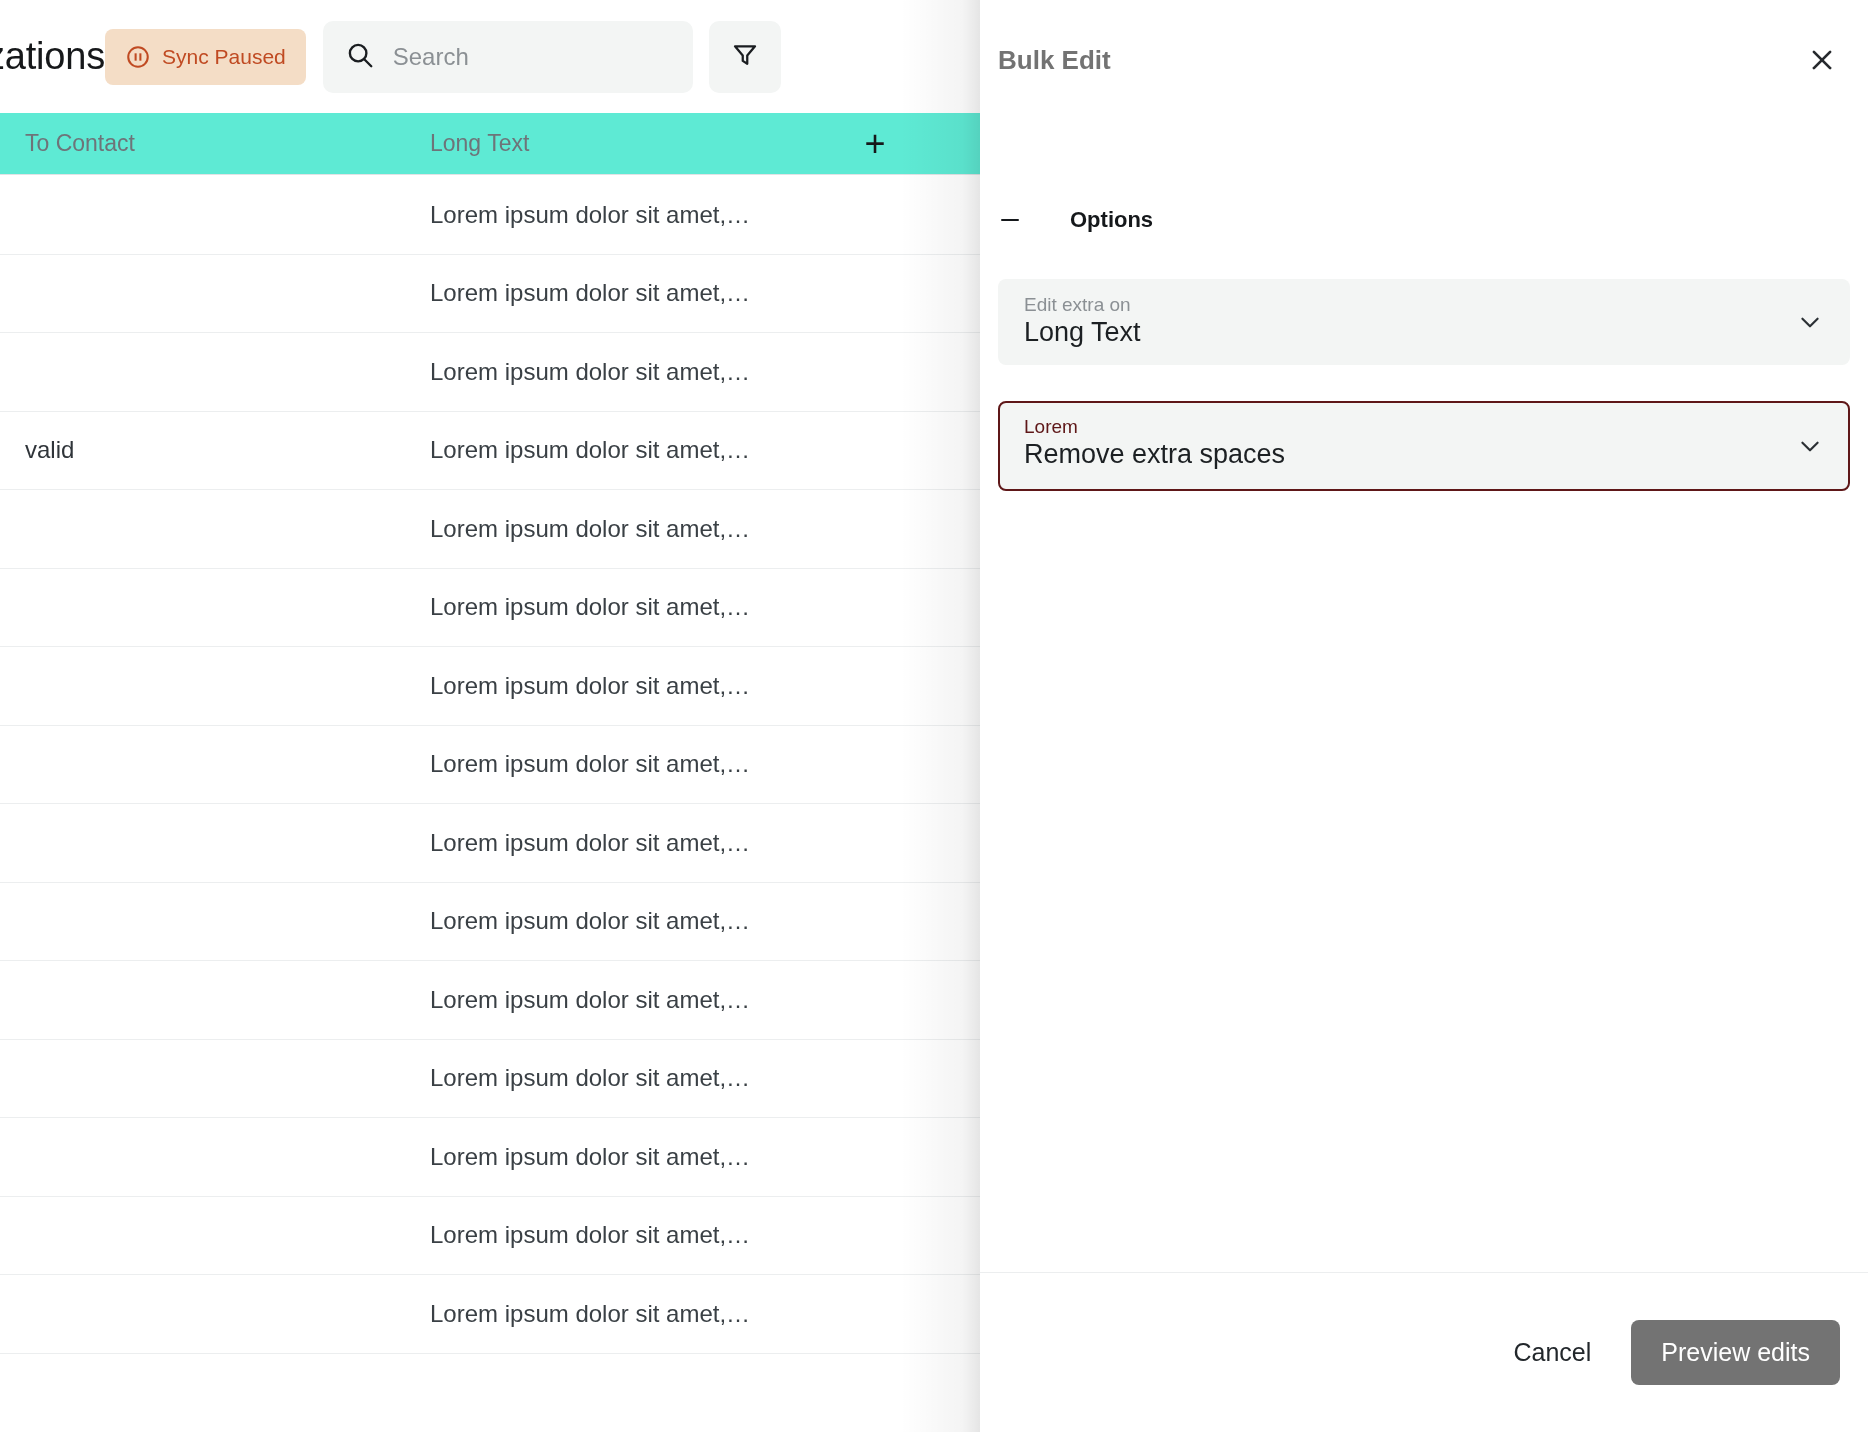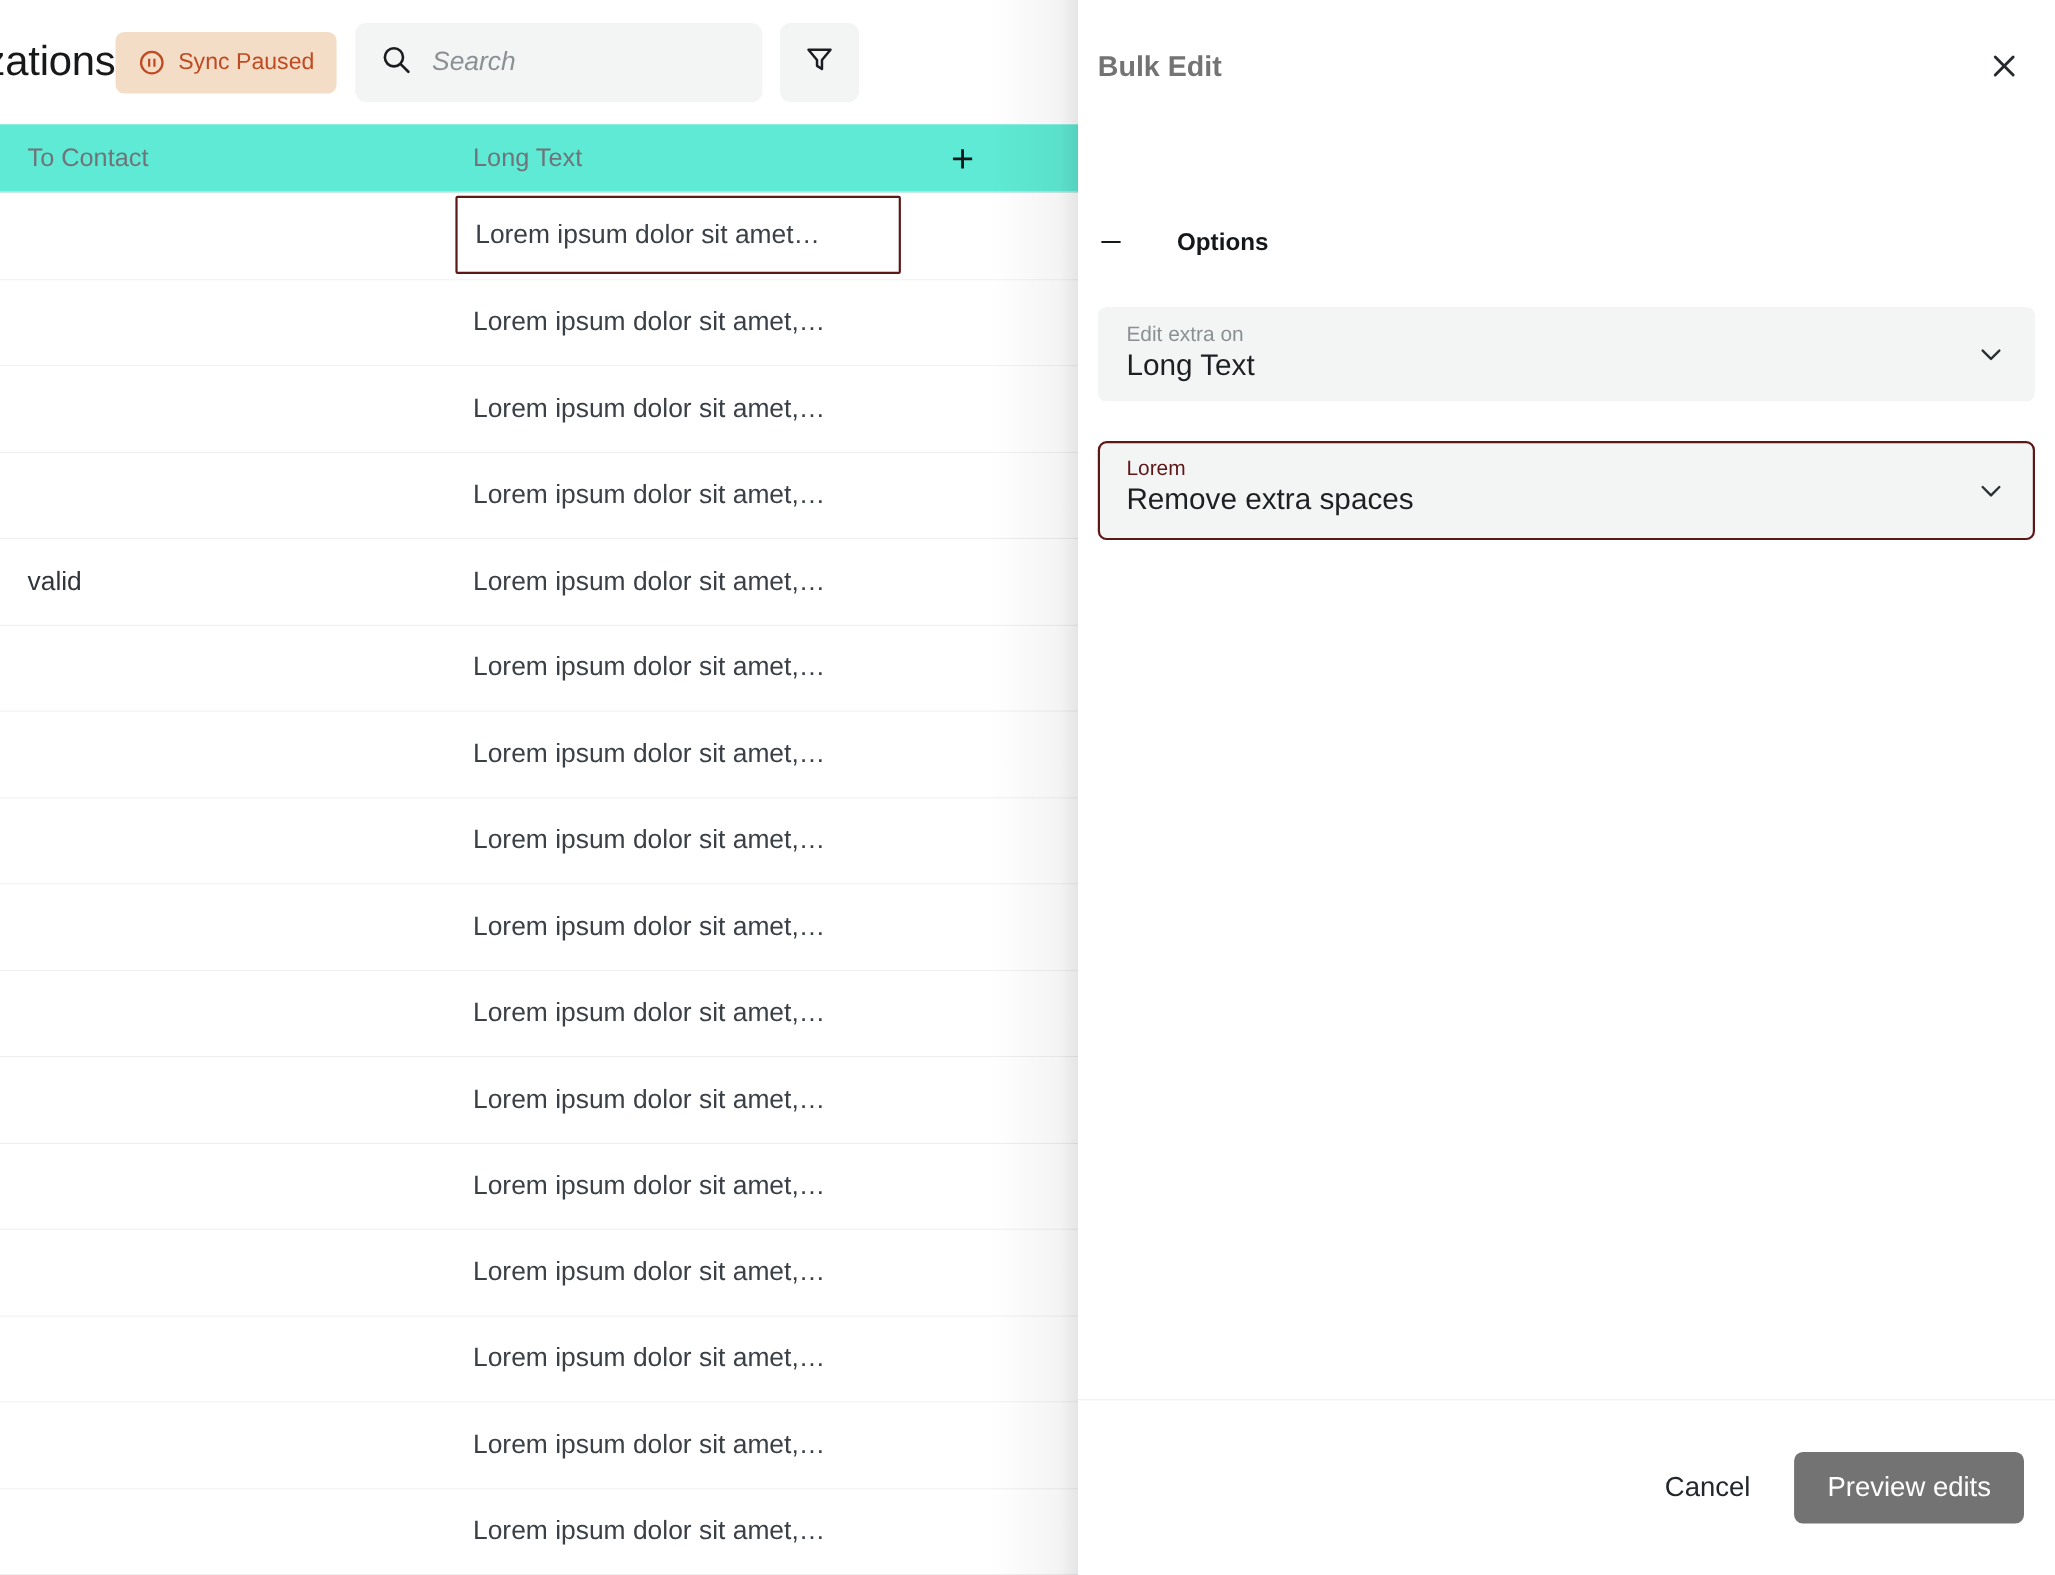--- a/index.html
+++ b/index.html
@@ -65,21 +65,20 @@
     position: relative;
     display: flex;
     align-items: center;
     gap: 18px;
     width: 370px;
     height: 72px;
     margin-left: 17px;
     padding: 0 22px;
     border-radius: 10px;
     background: #f3f5f4;
-    font-style: italic;
   }
   .search-box .placeholder {
     font-size: 24px;
     color: #8b9094;
   }
   .filter-btn {
     display: flex;
     align-items: center;
     justify-content: center;
     width: 72px;
@@ -327,26 +326,20 @@
       </div>
     </div>
 
     <div id="col-header">
       <div class="col-h" id="col-h-0">To Contact</div>
       <div class="col-h" id="col-h-1">Long Text</div>
       <div class="add-col-btn">+</div>
     </div>
 
     <div id="rows">
-        <div class="row selected">
-          <div class="cell-contact"></div>
-          <div class="cell-long-wrap">
-            <div class="cell-long">Lorem ipsum dolor sit amet…</div>
-          </div>
-        </div>
         <div class="row">
           <div class="cell-contact"></div>
           <div class="cell-long">Lorem ipsum dolor sit amet,…</div>
         </div>
         <div class="row">
           <div class="cell-contact"></div>
           <div class="cell-long">Lorem ipsum dolor sit amet,…</div>
         </div>
         <div class="row">
           <div class="cell-contact"></div>

